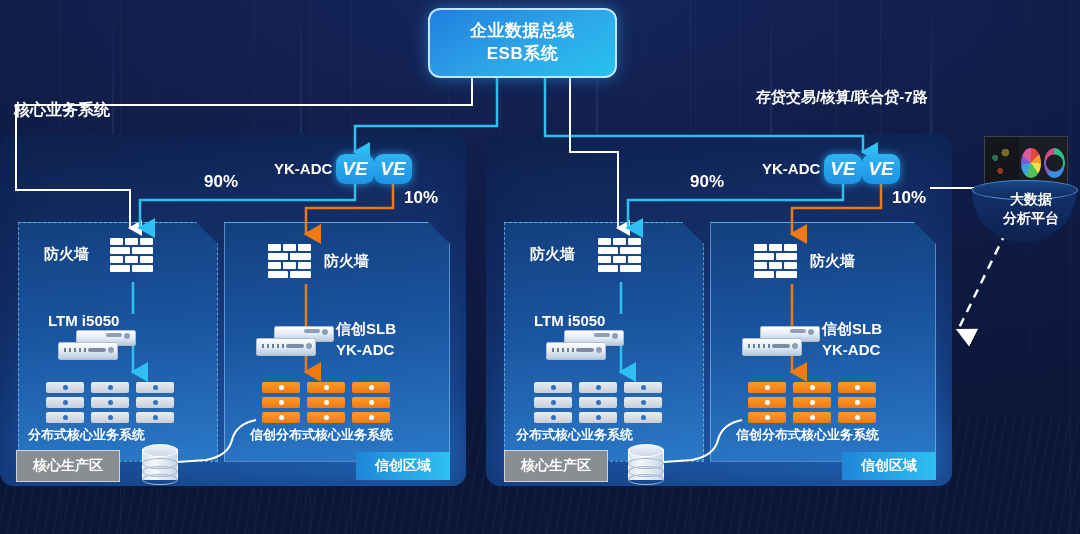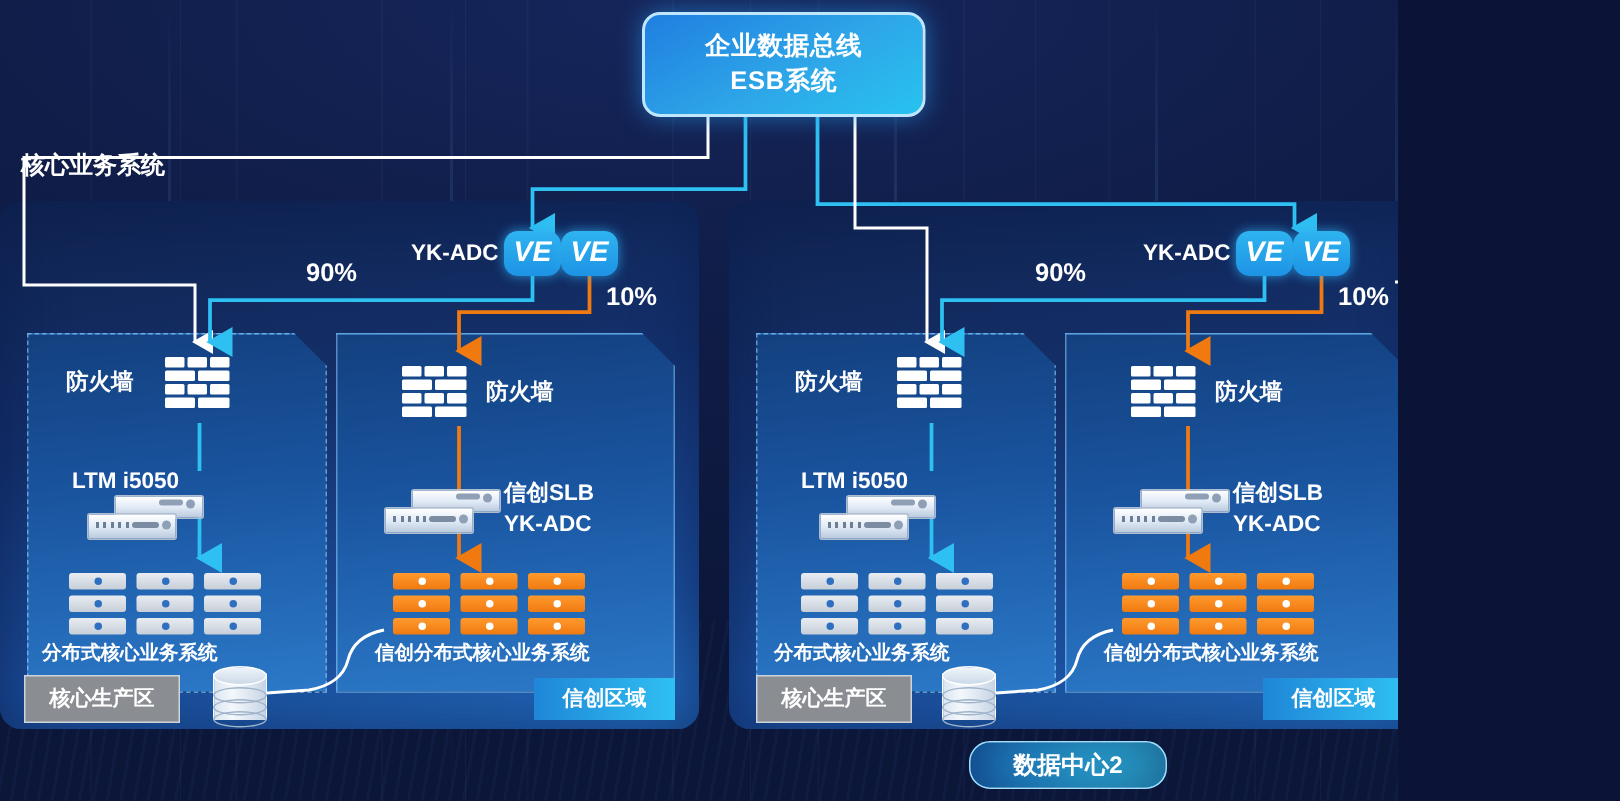--- a/index.html
+++ b/index.html
@@ -1,17 +1,17 @@
 <!DOCTYPE html>
 <html><head>
 <meta charset="utf-8">
 <style>
   html,body{margin:0;padding:0;background:#0b1437;}
   body{font-family:"Liberation Sans","DejaVu Sans",sans-serif;}
-  #stage{position:relative;width:932px;height:534px;overflow:hidden;
+  #stage{position:relative;width:1080px;height:534px;overflow:hidden;
          background:
            linear-gradient(90deg, rgba(255,255,255,.035) 0 1px, transparent 1px 100%) 120px 0/190px 100%,
            linear-gradient(90deg, rgba(255,255,255,.025) 0 1px, transparent 1px 100%) 60px 0/97px 100%,
            radial-gradient(120% 80% at 50% 0%, #16265c 0%, #101d48 45%, #0c1639 100%);
   }
   .streak{position:absolute;top:0;bottom:0;width:2px;
           background:linear-gradient(180deg,rgba(120,170,255,0) 0%,rgba(120,190,255,.16) 35%,rgba(120,190,255,.05) 70%,rgba(120,190,255,0) 100%);}
   .wavebg{position:absolute;left:0;right:0;bottom:0;height:120px;
           background:repeating-linear-gradient(100deg, rgba(80,140,230,.07) 0 2px, transparent 2px 9px);
           opacity:.7;}
@@ -194,30 +194,35 @@
   </svg>
 
   <div id="esb">
     <div>企业数据总线</div>
     <div>ESB系统</div>
   </div>
 
   <div class="lbl" style="left:14px;top:100px;font-size:16px;">核心业务系统</div>
 
   <div class="lbl" style="left:756px;top:86px;font-size:15px;line-height:1.45;">
+    <div>存贷交易/核算/联合贷-7路</div>
   </div>
 
   <div id="screen">
     <div class="mapp"></div>
     <div class="pie"></div>
     <div class="don"></div>
   </div>
   <div id="bdp">
     <div class="cyl"></div>
     <div class="lid"></div>
+  </div>
+  <div id="bdp-label">
+    <div>大数据</div>
+    <div>分析平台</div>
   </div>
 
   <div class="lbl" style="left:274px;top:160px;font-size:15px;">YK-ADC</div>
   <div class="ve" style="left:336px;top:154px;">VE</div>
   <div class="ve" style="left:374px;top:154px;">VE</div>
   <div class="lbl" style="left:204px;top:172px;font-size:17px;">90%</div>
   <div class="lbl" style="left:404px;top:188px;font-size:17px;">10%</div>
 
   <div class="lbl" style="left:44px;top:245px;font-size:15px;">防火墙</div>
   <div class="fw" style="left:110px;top:238px;">
@@ -387,15 +392,14 @@
     <div class="sv orange"></div>
       <div class="sv orange"></div>
       <div class="sv orange"></div>
     <div class="sv orange"></div>
       <div class="sv orange"></div>
       <div class="sv orange"></div>
   </div>
   <div class="lbl" style="left:736px;top:426px;font-size:13px;">信创分布式核心业务系统</div>
   <div class="badge cyan" style="left:842px;top:452px;width:94px;height:28px;">信创区域</div>
 
-  <div class="badge dc" style="left:646px;top:494px;width:130px;height:30px;">数据中心2</div>
 
 </div>
 
 </body></html>

